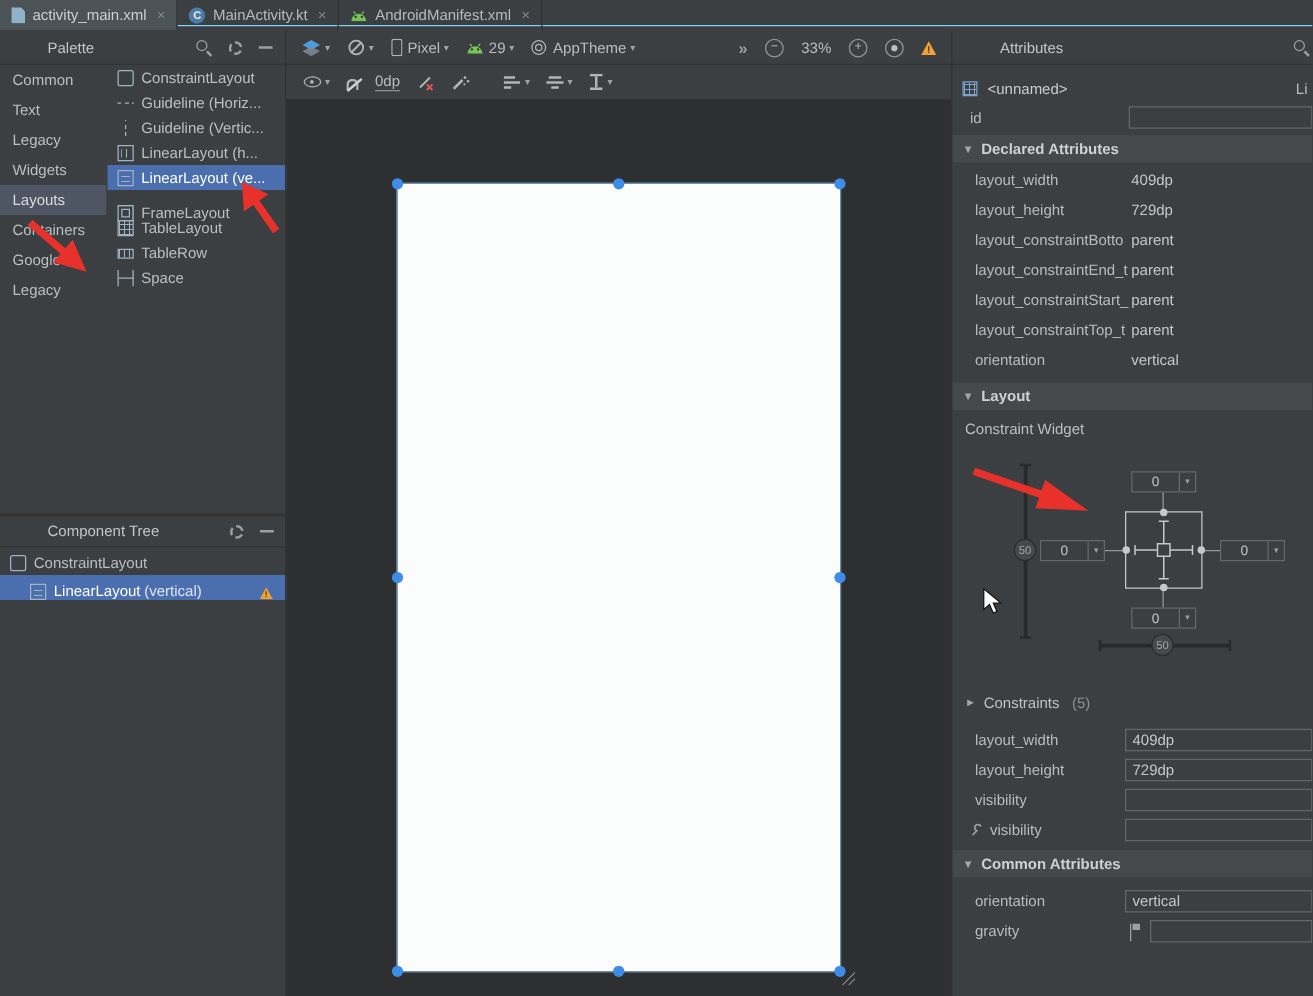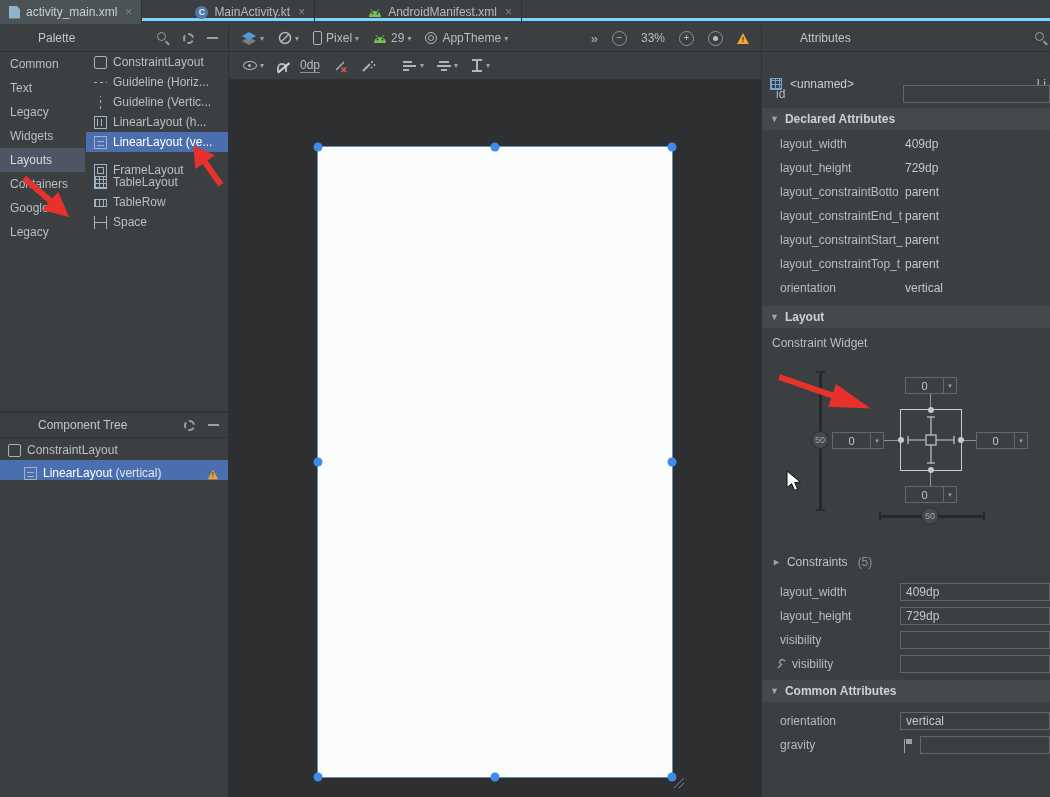--- a/index.html
+++ b/index.html
@@ -9,21 +9,21 @@
     font-size:12px; color:#bbbbbb; background:#3c3f41;
     overflow:hidden; position:relative;
   }
   #app{position:absolute;inset:0;width:1050px;height:797px;overflow:hidden;}
   .a{position:absolute;}
   .flex{display:flex;align-items:center;}
   .grow{flex:1;}
   .dd{font-size:8px;color:#9da3a7;margin-left:3px;}
 
   
-  #tabbar{position:absolute;left:0;top:0;width:1050px;height:21px;background:#3c3f41;border-bottom:3px solid #7dd3fc;display:flex;gap:44px;}
+  #tabbar{position:absolute;left:0;top:0;width:1050px;height:21px;background:#3c3f41;border-bottom:1px solid #7dd3fc;display:flex;}
   .tab{display:flex;align-items:center;gap:6px;padding:0 9px;height:24px;border-right:1px solid #323232;color:#b4bac0;cursor:default;}
   .tab.selected{background:#4c5356;color:#c9cfd4;}
   .tclose{color:#7f868b;font-size:12px;margin-left:2px;}
   .fico-layout{width:11px;height:13px;background:#8fb3c8;clip-path:polygon(0 0,70% 0,100% 28%,100% 100%,0 100%);}
   .fico-kotlin{width:13px;height:13px;border-radius:50%;background:#4e7ca6;color:#e8eef4;font-size:9px;font-weight:bold;display:flex;align-items:center;justify-content:center;}
 
   
   #strip{position:absolute;left:0;top:25px;width:1050px;height:27px;border-bottom:1px solid #323232;display:flex;background:#3c3f41;}
   .seg{display:flex;align-items:center;gap:32px;}
   .seg-pal{width:229px;border-right:1px solid #323232;padding:0 10px;gap:13px;}
@@ -353,21 +353,21 @@
     <span class="cicon ci-linv"></span>
     <span>LinearLayout</span>
     <span class="tdetail">(vertical)</span>
     <span class="wtri">
         <i>!</i>
       </span>
   </div>
 
   <div id="attr">
 
-    <div class="arow" style="top:19px;height:26px">
+    <div class="arow" style="top:6px;height:26px">
       <span class="gi a" style="left:8px;top:7px"></span>
       <span class="a" style="left:28px;top:6px;color:#c8cdd1">&lt;unnamed&gt;</span>
       <span class="a" style="right:4px;top:6px;color:#b4bac0">Li</span>
     </div>
 
     <div class="arow" style="top:30px">
       <span class="an" style="left:14px">id</span>
       <div class="fbox" style="left:141px">
           <span></span>
         </div>

